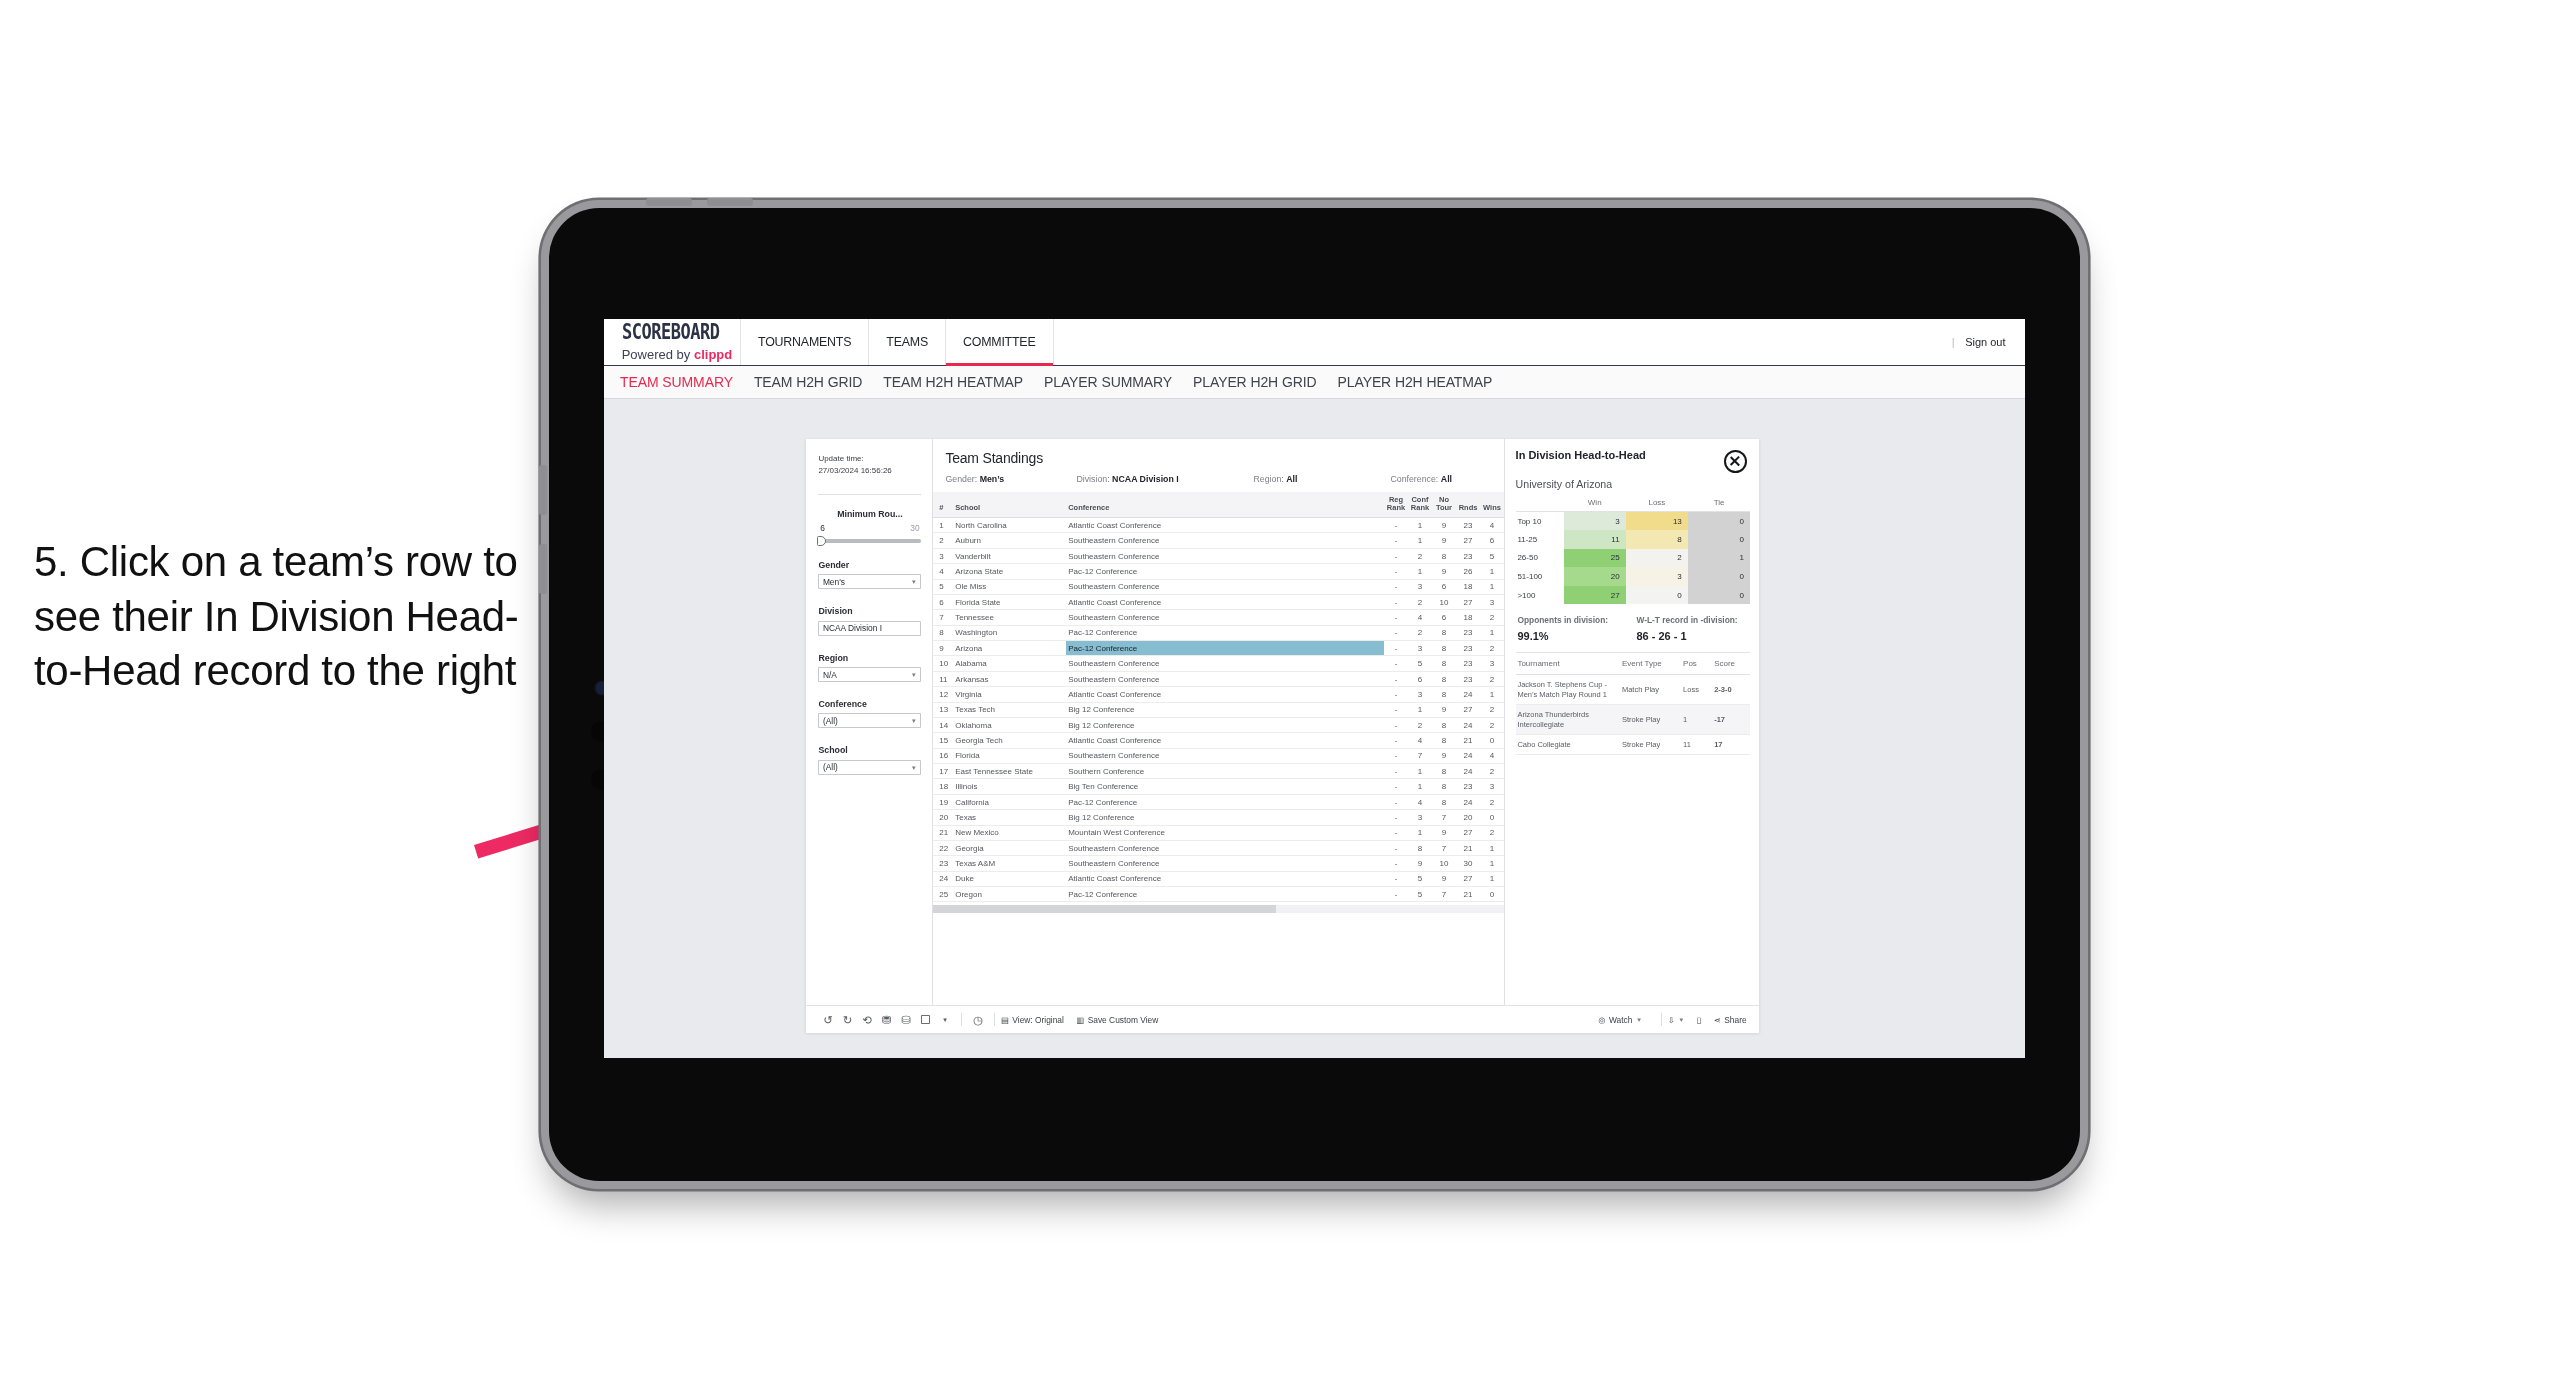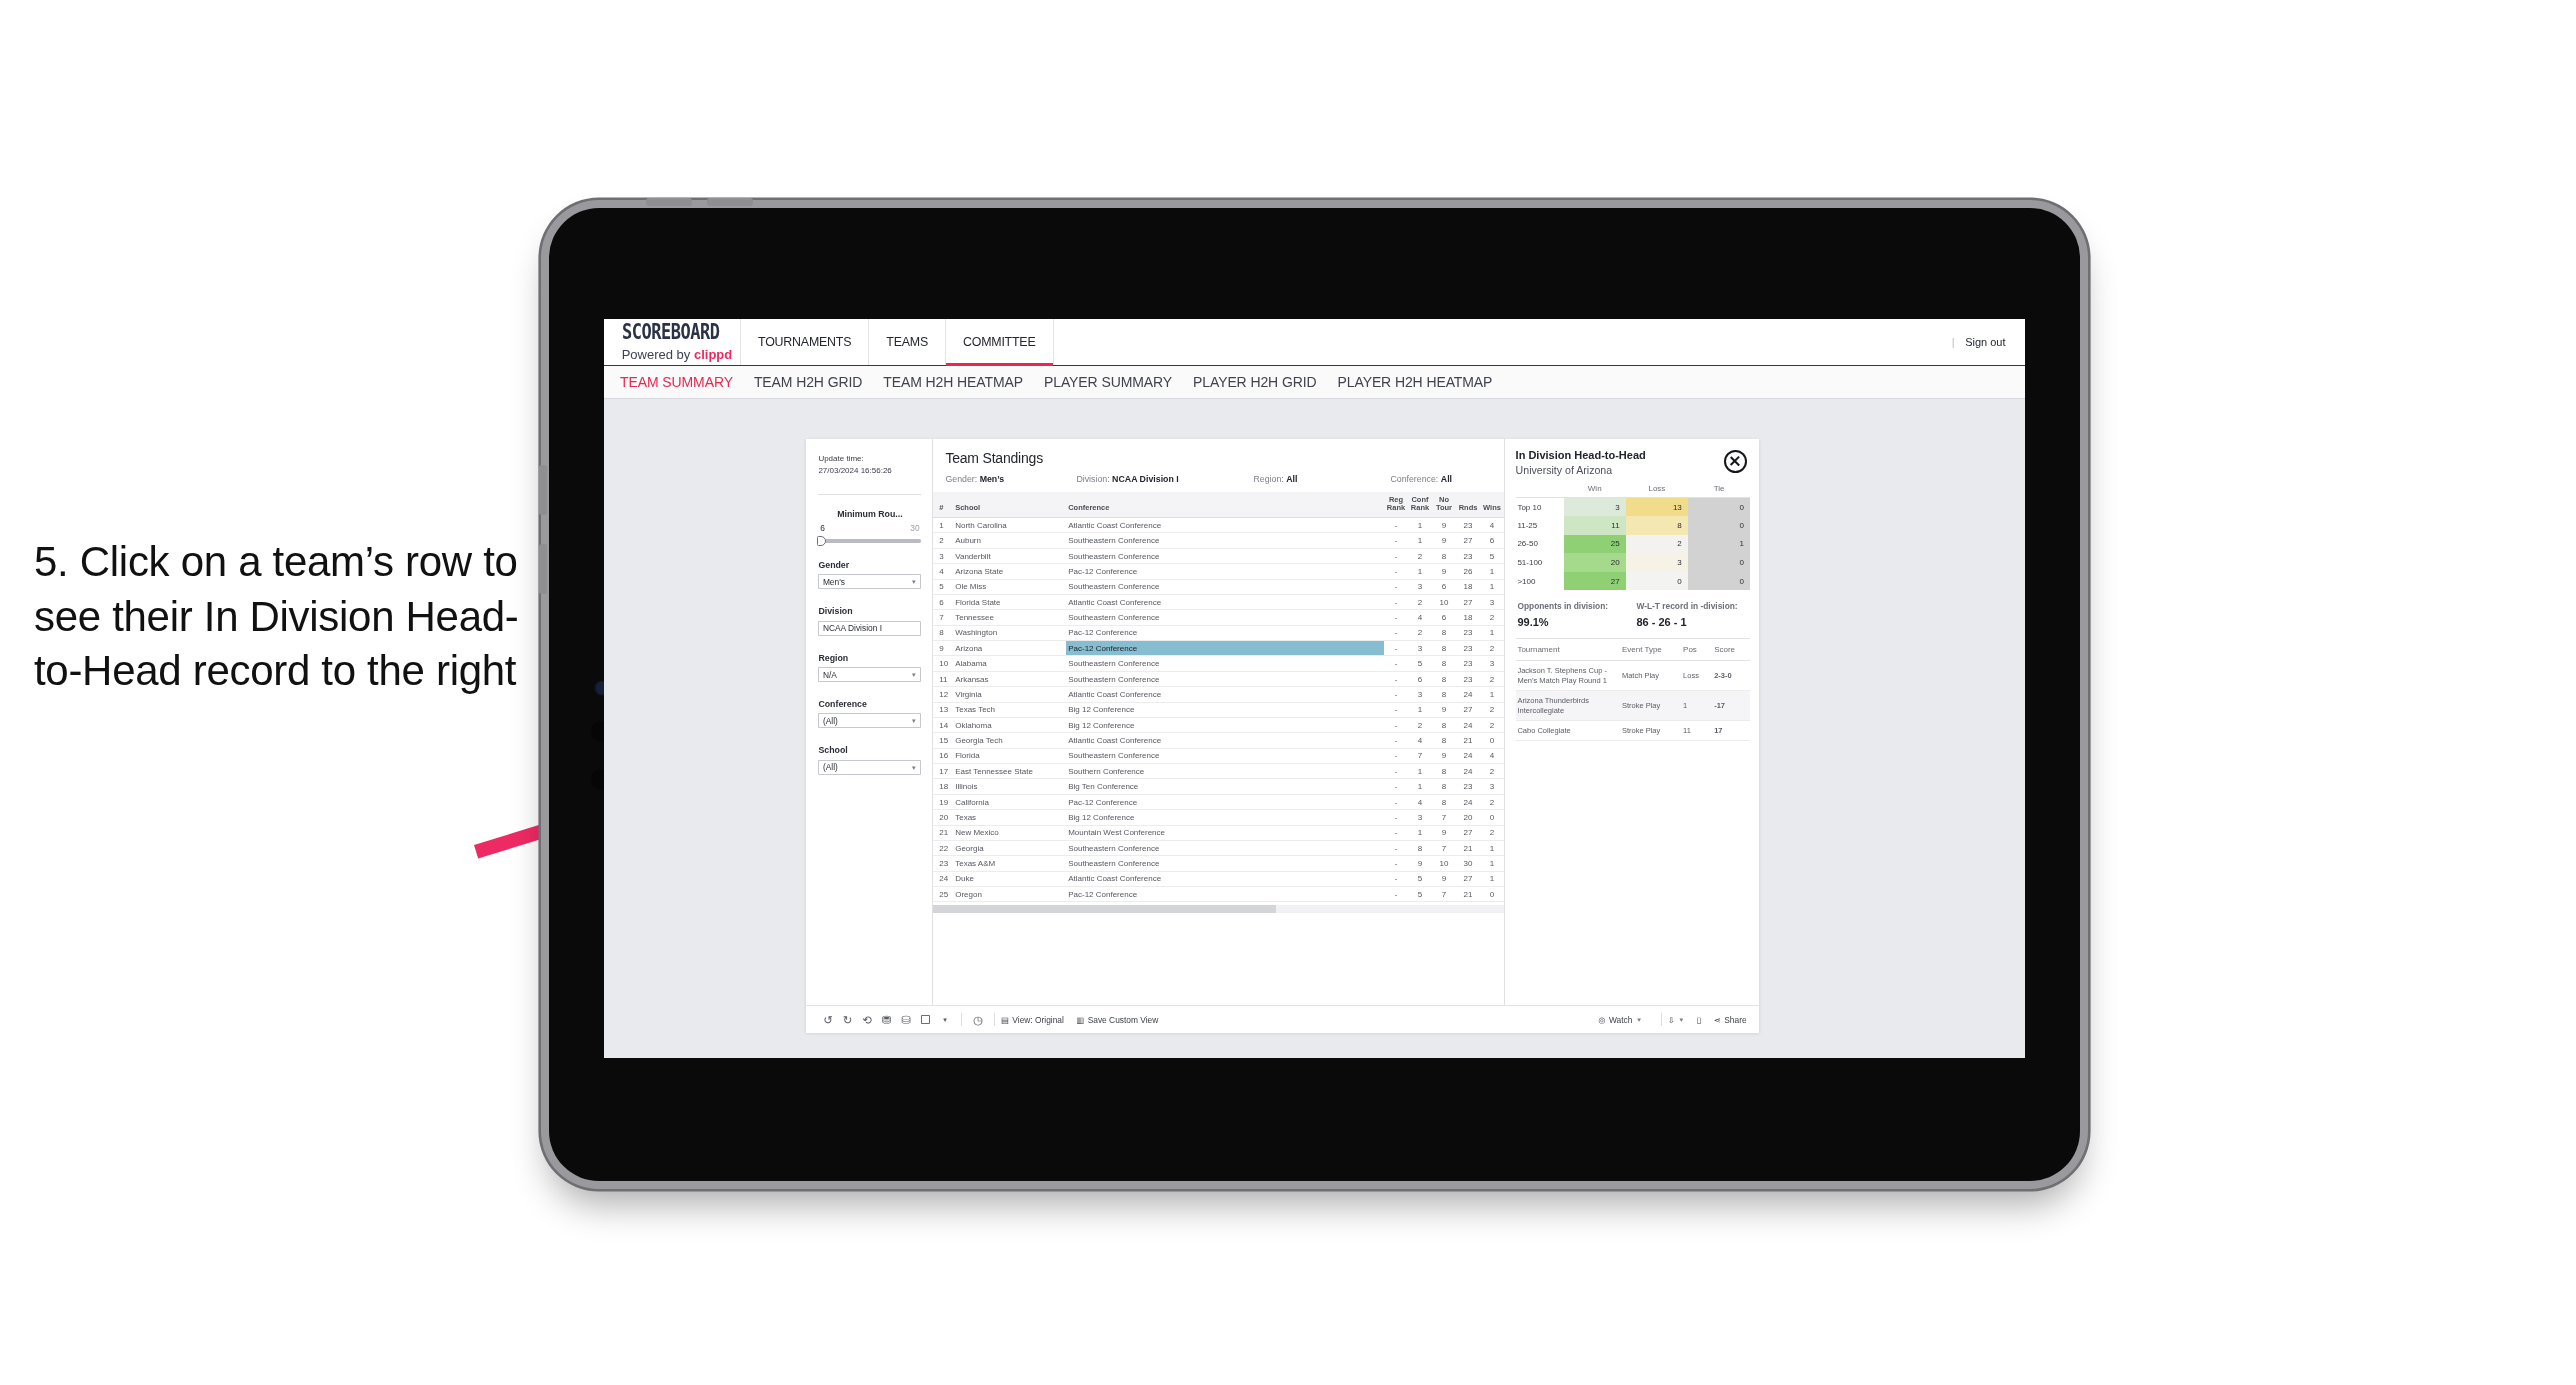--- a/index.html
+++ b/index.html
@@ -115,21 +115,21 @@
   .c-n { width:24px; text-align:center; }
   .th-n { text-align:center !important; }
 
   .hscroll { height:8px; background:#f1f1f3; position:relative; margin-top:2.7px; }
   .hscroll i { position:absolute; left:0; top:0; height:8px; width:60%; background:#d4d5d9; }
 
   
   .rpanel { width:255px; flex-shrink:0; border-left:0.9px solid #e0e0e3; padding:9.7px 8.8px 0 10.6px;
             position:relative; }
   .rp-title { font-size:11px; font-weight:bold; color:#22242b; }
-  .rp-sub { font-size:10.6px; color:#4d5058; margin-top:3px; }
+  .rp-sub { font-size:10.6px; color:#4d5058; margin-top:17px; }
   .closebtn { position:absolute; right:12.4px; top:10.6px; width:23px; height:23px;
               border:2.1px solid #15171c; border-radius:50%; cursor:pointer; }
   .closebtn::before, .closebtn::after { content:""; position:absolute; left:3.7px; top:8.5px;
               width:11.5px; height:2.1px; background:#15171c; }
   .closebtn::before { transform:rotate(45deg); }
   .closebtn::after { transform:rotate(-45deg); }
 
   table.h2h { width:100%; border-collapse:collapse; table-layout:fixed; margin-top:8.8px; }
   table.h2h th { font-size:8px; color:#6a6d75; font-weight:normal; text-align:center;
                  padding-bottom:3.5px; border-bottom:0.9px solid #e2e2e5; }

